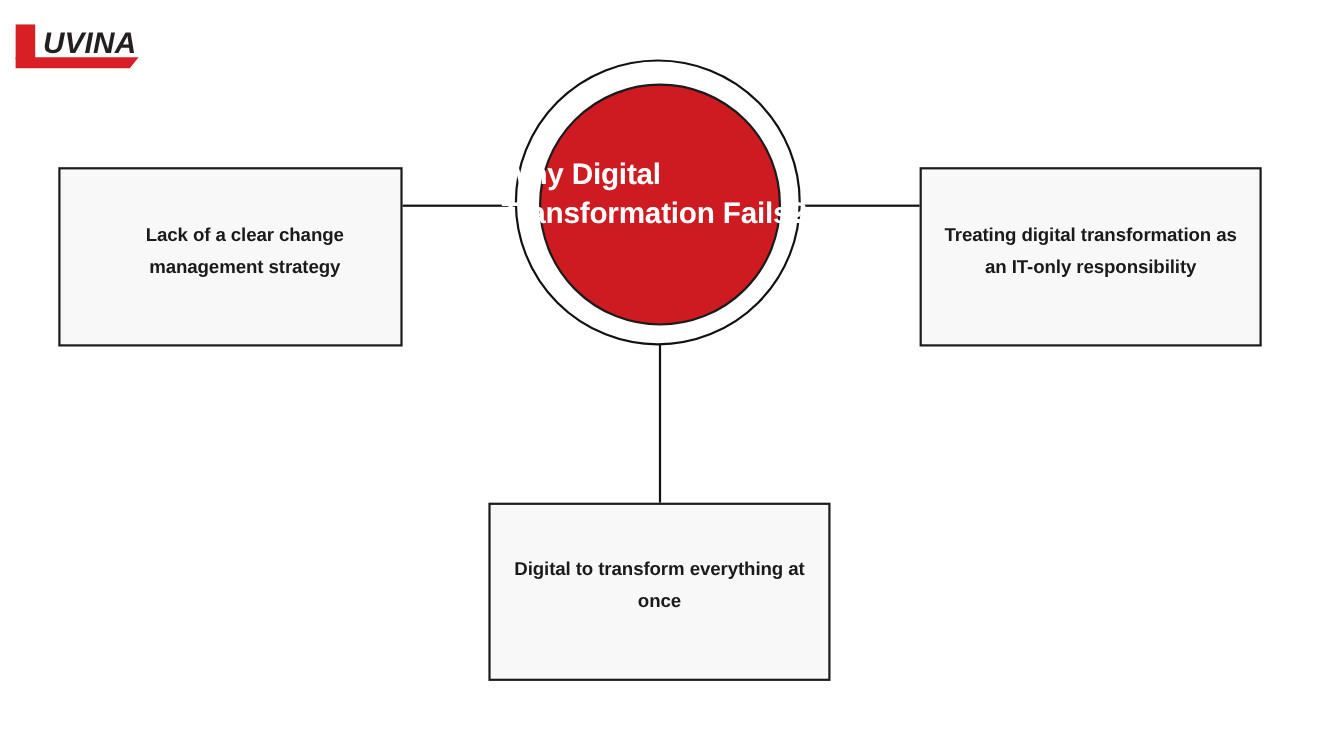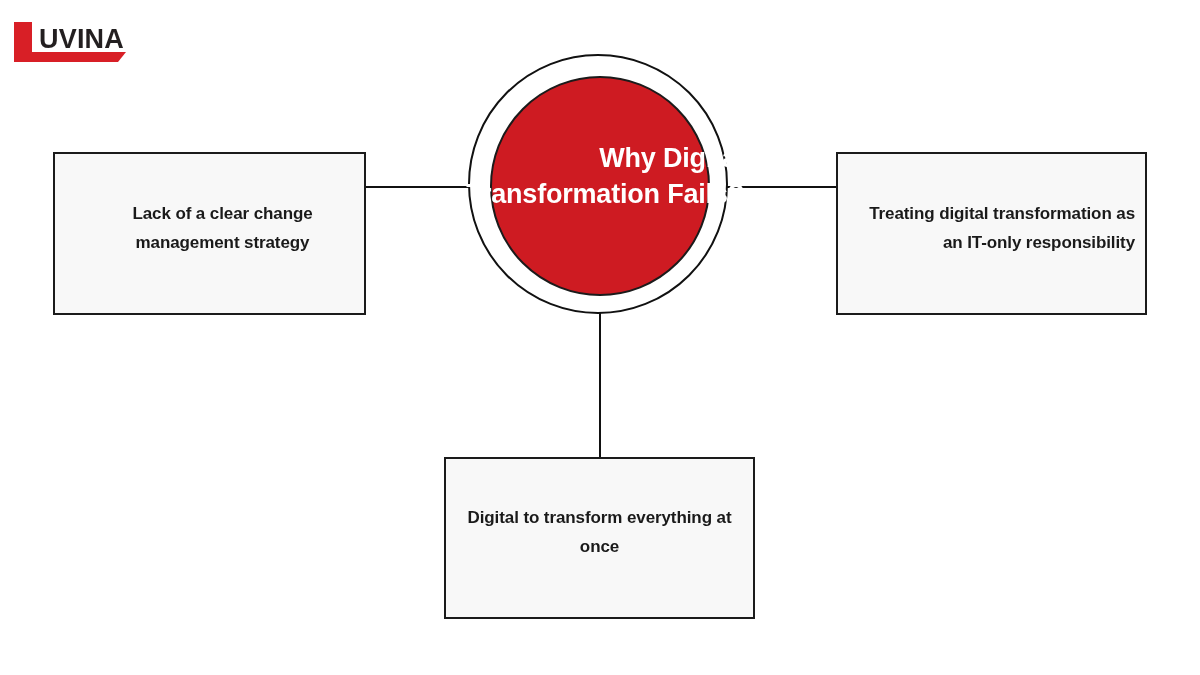--- a/index.html
+++ b/index.html
@@ -31,20 +31,21 @@
     position: absolute;
     left: 25px;
     top: 1px;
     font-size: 27px;
     font-weight: 700;
     letter-spacing: 0.2px;
     color: #231f20;
     font-family: "Liberation Sans", sans-serif;
     line-height: 32px;
     white-space: nowrap;
+    font-style: italic;
   }
 
   
   .connector {
     position: absolute;
     background: #111111;
   }
   .connector.h { height: 2px; }
   .connector.v { width: 2px; }
 
@@ -76,21 +77,21 @@
     border-radius: 50%;
     background: #ce1b22;
     border: 2px solid #1b1b1b;
     box-sizing: border-box;
   }
   .hub-label {
     position: absolute;
     left: -12px;
     top: 86px;
     width: 288px;
-    text-align: right;
+    text-align: left;
     color: #ffffff;
     font-size: 27px;
     font-weight: 700;
     line-height: 36px;
     letter-spacing: -0.2px;
     font-family: "Liberation Sans", sans-serif;
   }
 
   
   .node-box {
@@ -111,21 +112,21 @@
     line-height: 29px;
     letter-spacing: -0.1px;
     padding: 0 10px;
     box-sizing: border-box;
     font-family: "Liberation Sans", sans-serif;
   }
 
   #box-left   { left: 53px;  top: 152px; width: 313px; height: 163px; }
   #box-left  .node-text { transform: translateY(-6px); padding-left: 36px; }
   #box-right  { left: 836px; top: 152px; width: 311px; height: 163px; }
-  #box-right .node-text { transform: translateY(-6px); text-align: right; }
+  #box-right .node-text { transform: translateY(-6px); }
   #box-bottom { left: 444px; top: 457px; width: 311px; height: 162px; }
   #box-bottom .node-text { transform: translateY(-6px); }
 </style>
 </head>
 <body>
 
 <div id="canvas">
 
   <div class="logo">
     <svg width="130" height="44" viewBox="0 0 130 44">

